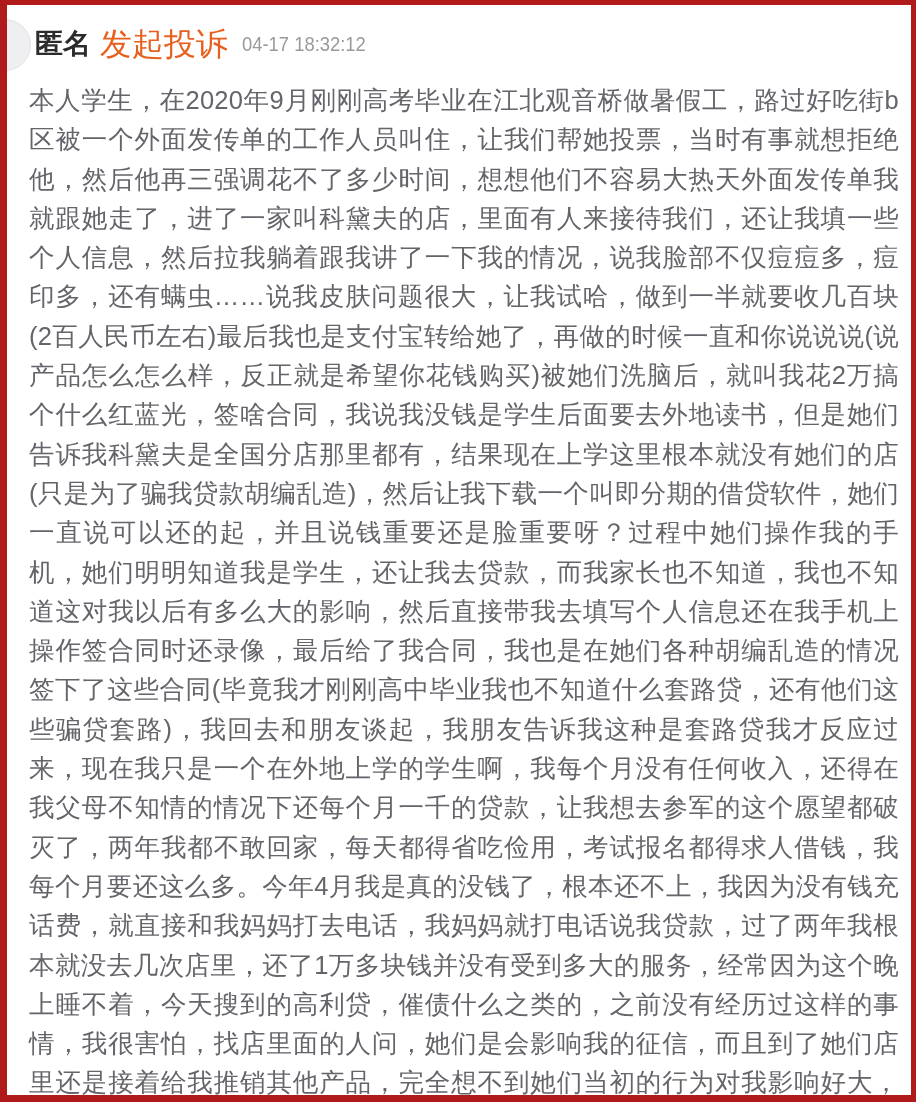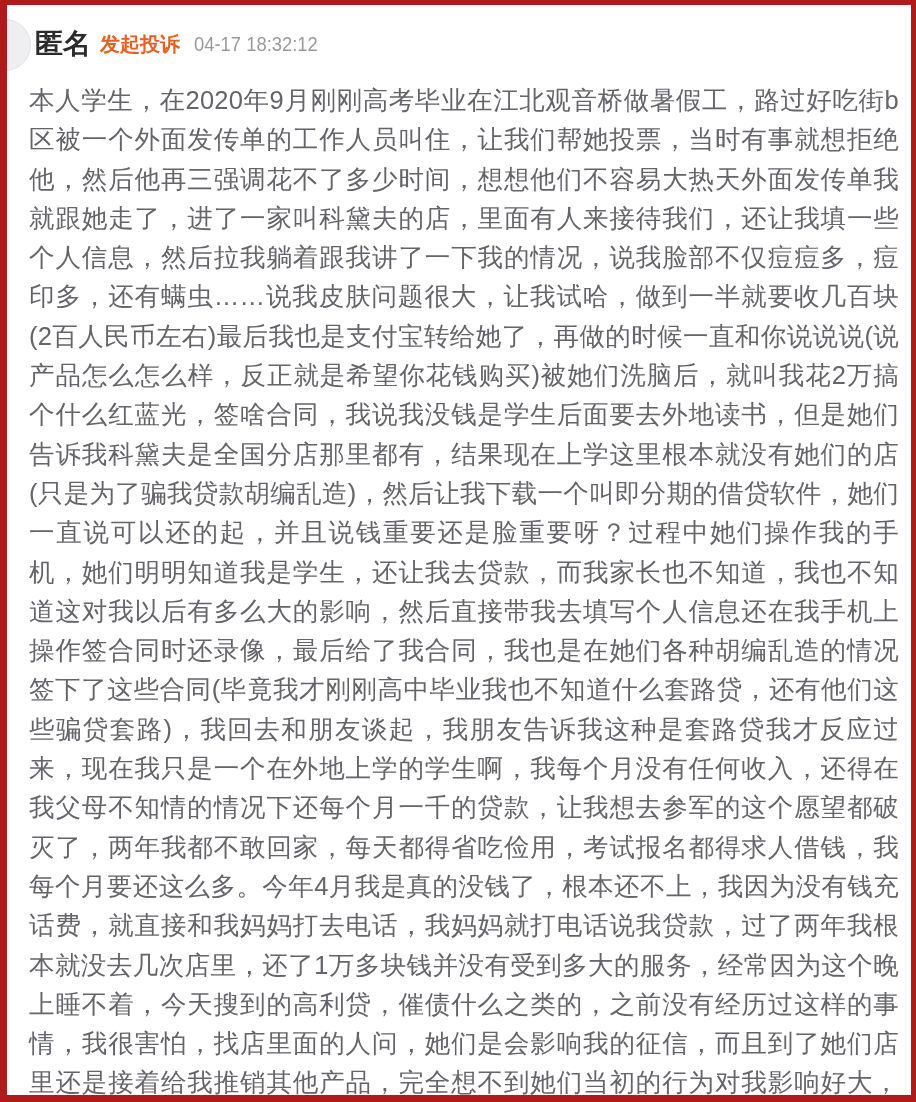--- a/index.html
+++ b/index.html
@@ -65,22 +65,22 @@
   }
   .author {
     font-size: 28px;
     font-weight: bold;
     color: #2b2b2b;
     letter-spacing: 0px;
     line-height: 1;
     white-space: nowrap;
   }
   .action-tag {
-    font-size: 20px;
-    font-weight: bold;
+    font-size: 32px;
+    font-weight: normal;
     color: #e8601f;
     margin-left: 9px;
     line-height: 1;
     white-space: nowrap;
   }
   .timestamp {
     font-size: 20px;
     color: #9a9a9e;
     margin-left: 14px;
     line-height: 1;

